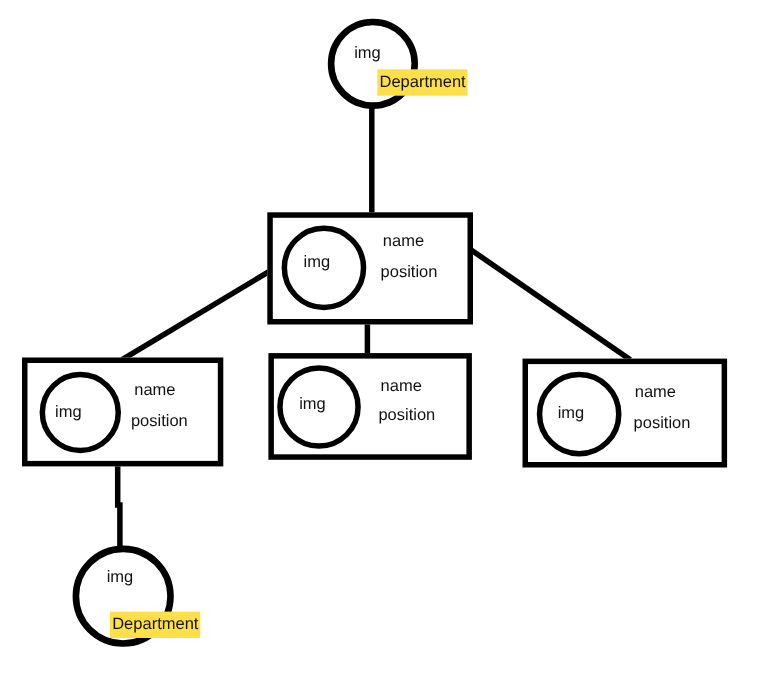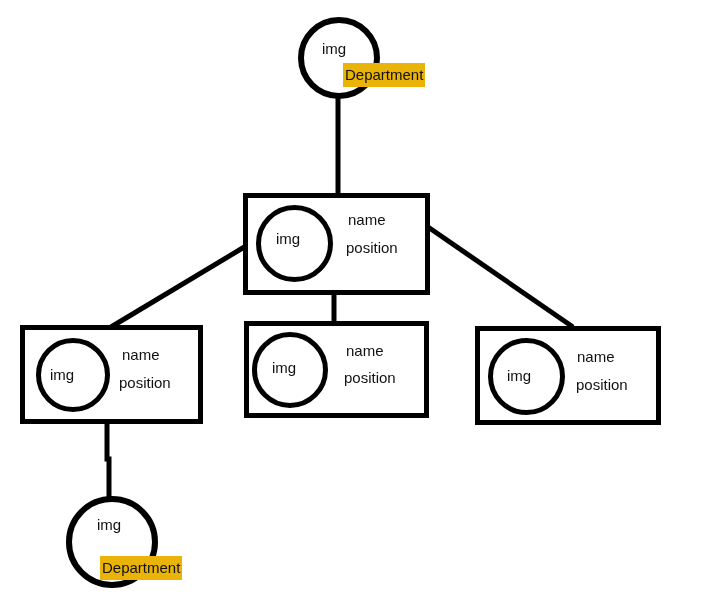--- a/index.html
+++ b/index.html
@@ -15,21 +15,21 @@
   }
   .circle{
     position:absolute;box-sizing:border-box;
     border:5px solid #000000;border-radius:50%;background:#ffffff;
   }
   .circle.big{border-width:6px;}
   .lbl{
     position:absolute;font-size:15px;line-height:18px;
     white-space:nowrap;color:#111111;z-index:3;
   }
-  .lbl.cutout{background:#eab308;line-height:24px;padding:0 2px;}
+  .lbl.cutout{background:#fde047;line-height:24px;padding:0 2px;}
 </style>
 </head>
 <body>
 
 <div class="canvas">
 
   <svg class="connectors" viewBox="0 0 701 613">
     <line x1="338" y1="92" x2="338" y2="197"></line>
     <line x1="246" y1="246" x2="111" y2="327"></line>
     <line x1="334" y1="292" x2="334" y2="325"></line>

